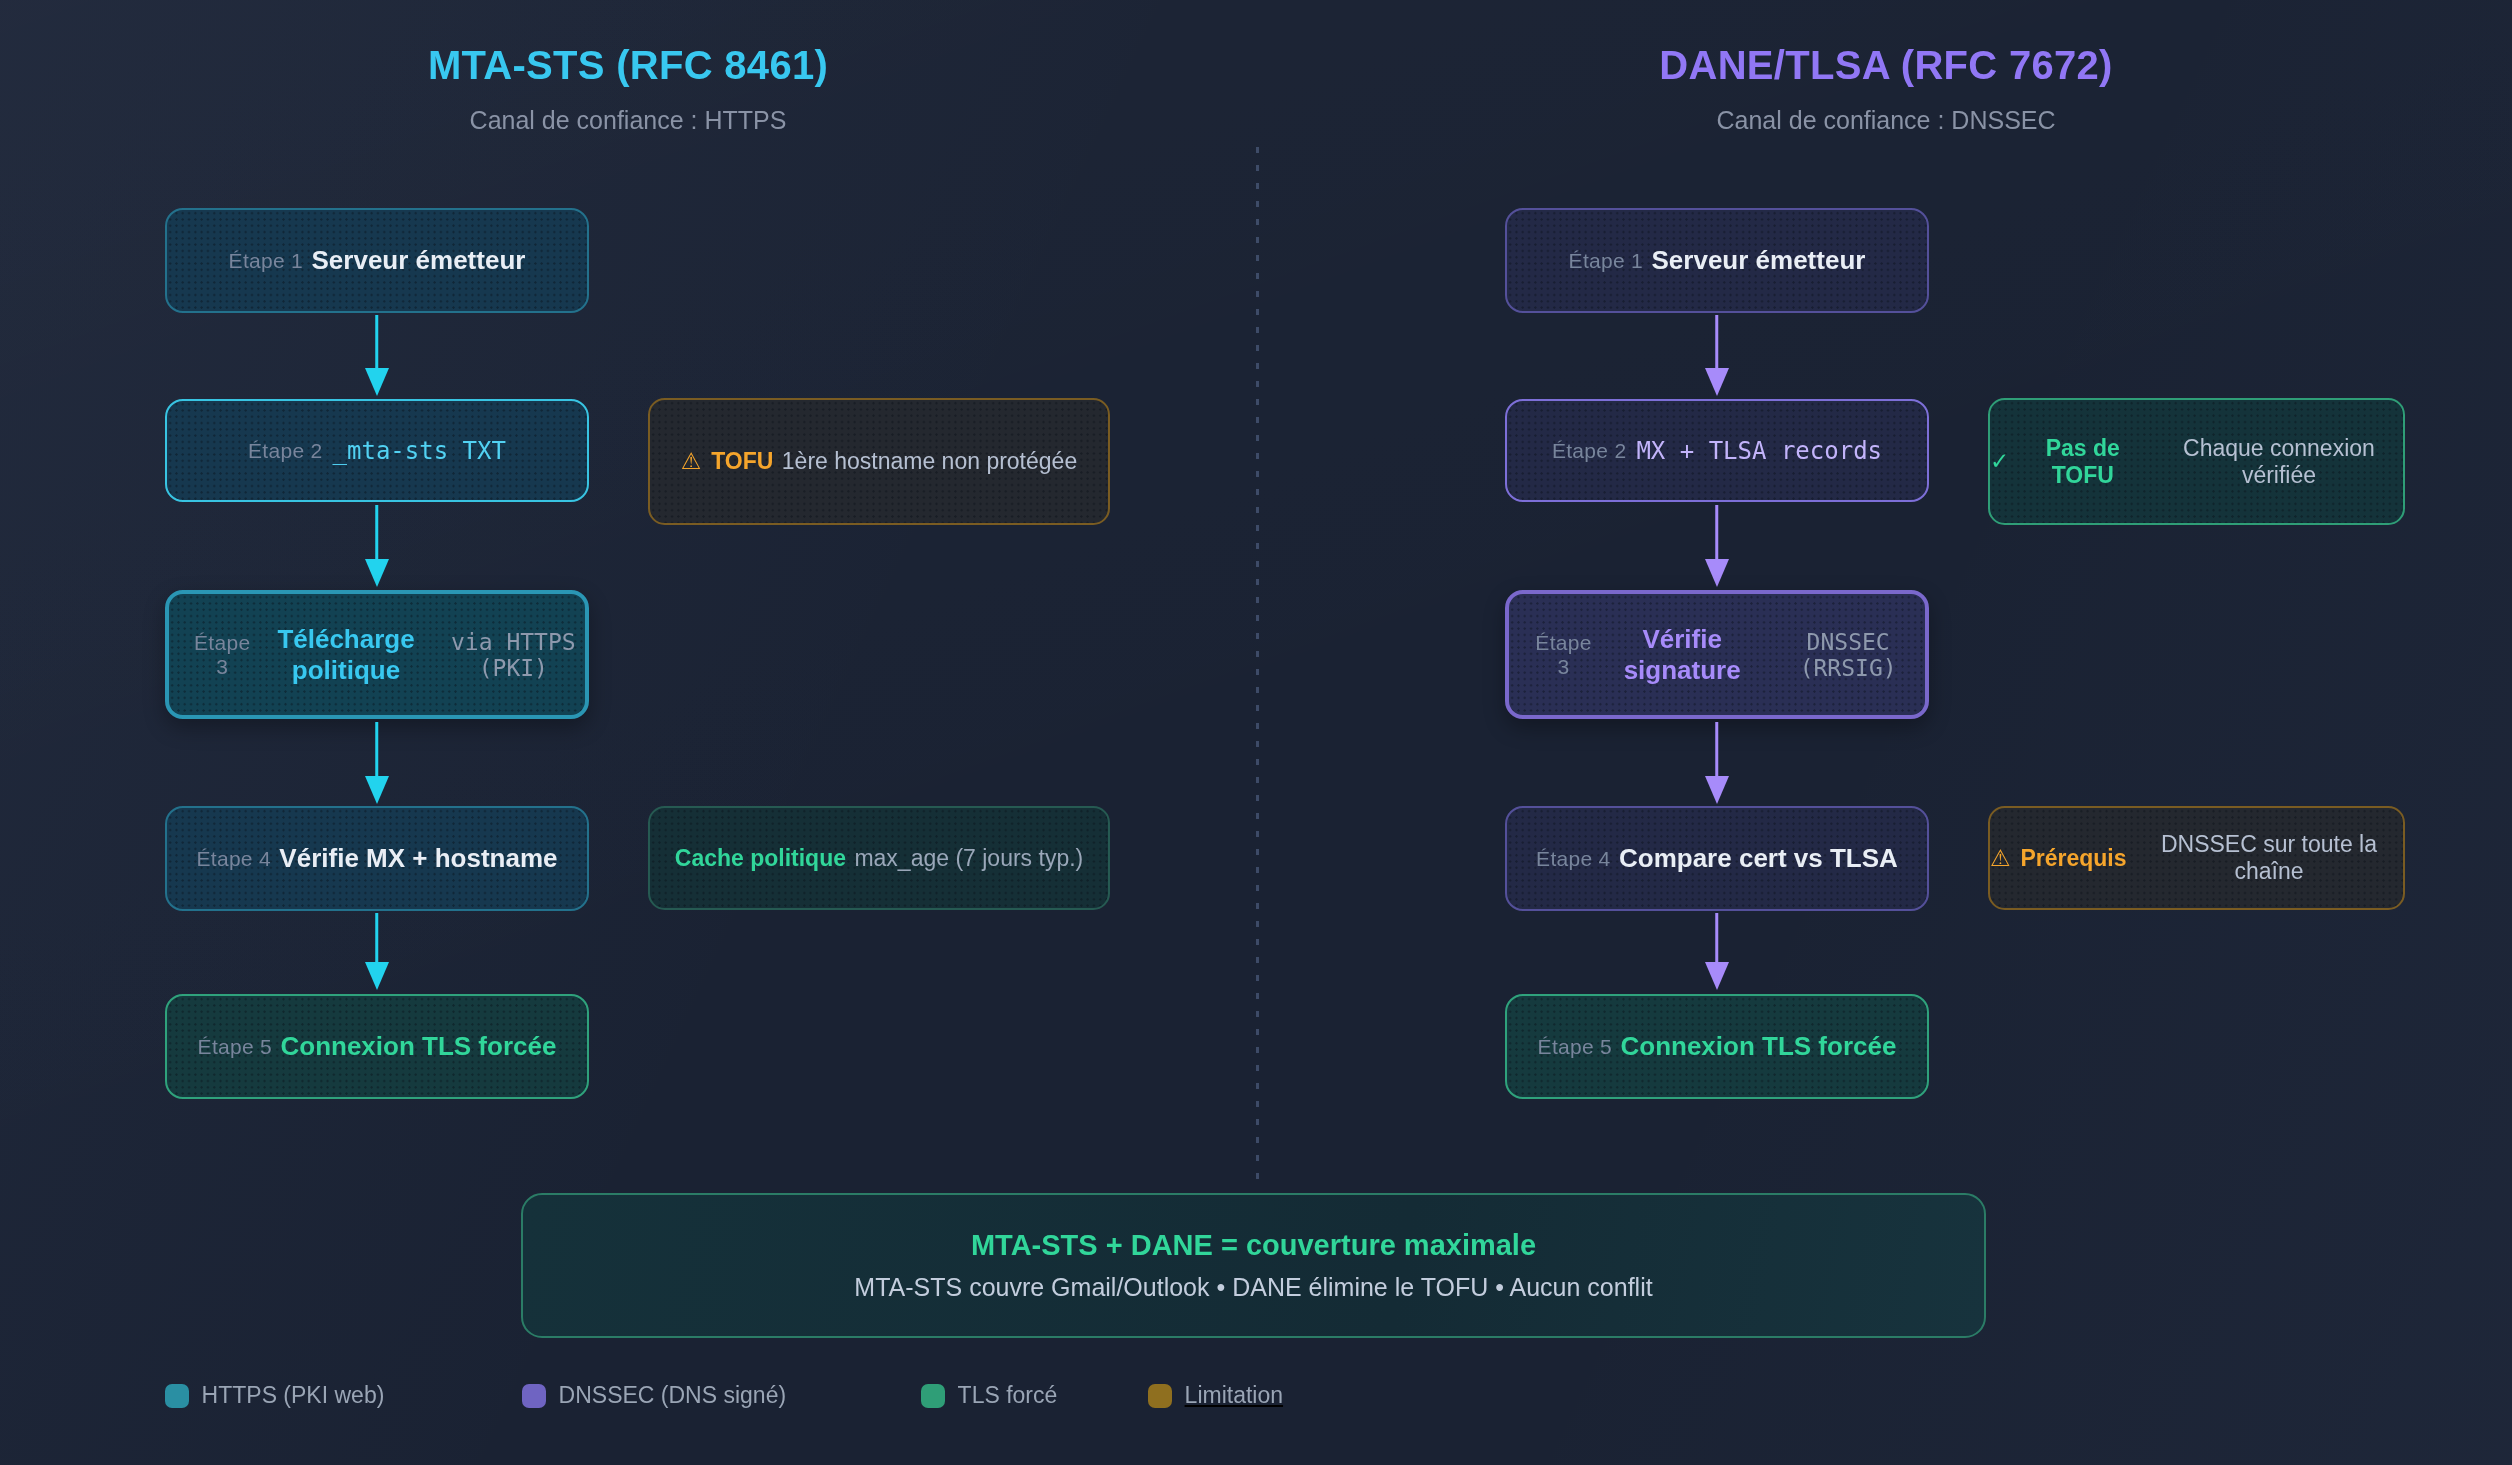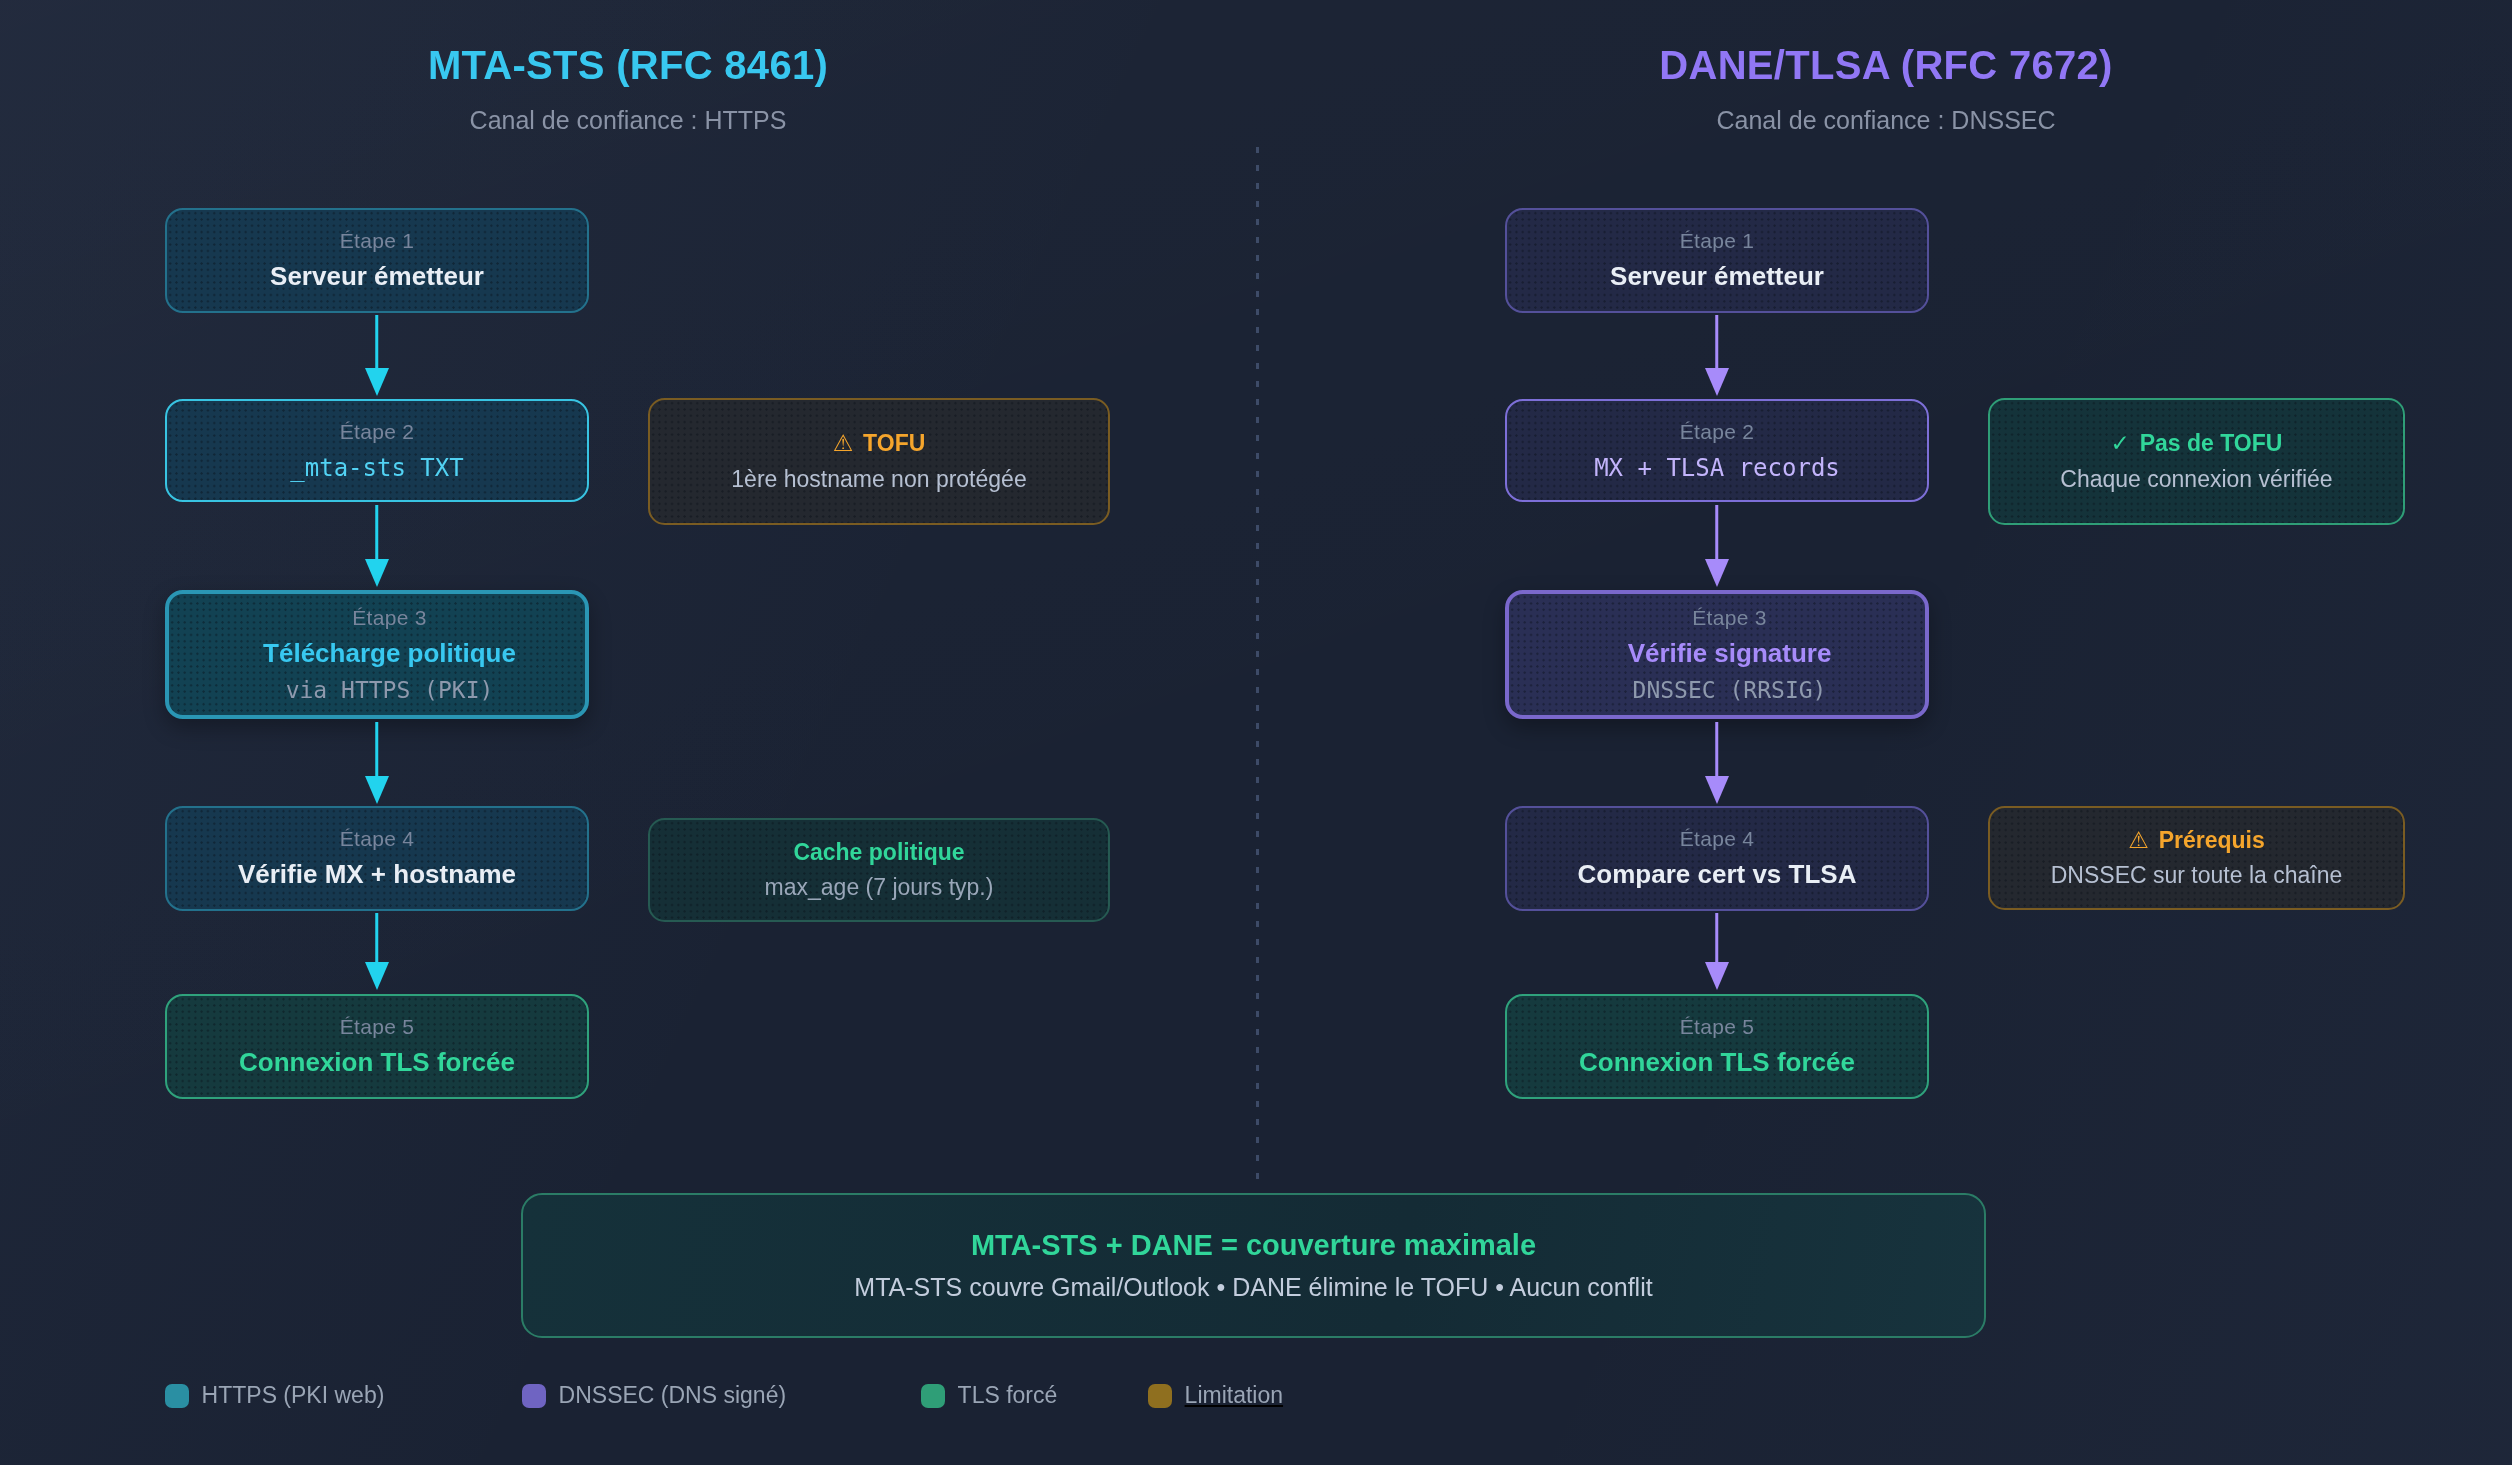--- a/index.html
+++ b/index.html
@@ -14,21 +14,21 @@
     background-image:repeating-linear-gradient(to bottom, rgba(96,115,155,0.5) 0 6.3px, transparent 6.3px 18px);}
 
   .col-title{position:absolute;width:698px;margin:0;text-align:center;top:43px;
     font-size:40px;font-weight:700;letter-spacing:0.3px;}
   .col-title.left{left:279px;color:#38c8f0;}
   .col-title.right{left:1537px;color:#9177f5;}
   .col-sub{position:absolute;width:698px;text-align:center;top:106px;font-size:25px;color:#8a93a6;}
   .col-sub.left{left:279px;}
   .col-sub.right{left:1537px;}
 
-  .step,.ann{position:absolute;box-sizing:border-box;display:flex;flex-direction:column;
+  .step,.ann{position:absolute;box-sizing:border-box;display:flex;flex-direction:row;
     justify-content:center;align-items:center;gap:8.4px;text-align:center;
     background-image:radial-gradient(rgba(8,14,22,0.42) 1.1px, transparent 1.3px);
     background-size:6.3px 6.3px;}
   .step{width:424px;border-radius:18px;}
   .col-l .step{left:165px;}
   .col-r .step{left:1505px;}
   .r1{top:208px;height:105px;}
   .r2{top:399px;height:103px;gap:10px;}
   .r3{top:590px;height:129px;padding-left:25px;}
   .r4{top:806px;height:105px;}
@@ -67,21 +67,21 @@
   .a3{top:722px;height:82px;}
   .a4{top:913px;height:77px;}
 
   .ann{border-radius:16.7px;}
   .ann-l{left:648px;width:462px;}
   .ann-r{left:1988px;width:417px;}
   .ann.row2{top:398px;height:127px;}
   .ann.row4{top:806px;height:104px;}
   .ann.warning{background-color:#24282f;border:2.1px solid #7a5c22;}
   .ann.positive{background-color:#14333a;border:2.1px solid #2f9e77;}
-  .ann.cache{background-color:#152f36;border:2.1px solid #265a52;margin-top:12px;}
+  .ann.cache{background-color:#152f36;border:2.1px solid #265a52;}
   .ann-title{font-size:23px;font-weight:700;display:flex;align-items:center;gap:9.8px;}
   .ann.warning .ann-title{color:#f5a52c;}
   .ann.positive .ann-title,.ann.cache .ann-title{color:#31d69a;}
   .ann-body{font-size:23px;color:#b6c0d2;}
   .ann.cache .ann-body{color:#9aa7b9;}
   .ann-icon{font-weight:400;}
 
   .summary{position:absolute;left:521px;top:1193px;width:1465px;height:145px;box-sizing:border-box;
     border-radius:21px;border:2.1px solid #2b7c66;display:flex;flex-direction:column;
     justify-content:center;align-items:center;gap:11px;text-align:center;

